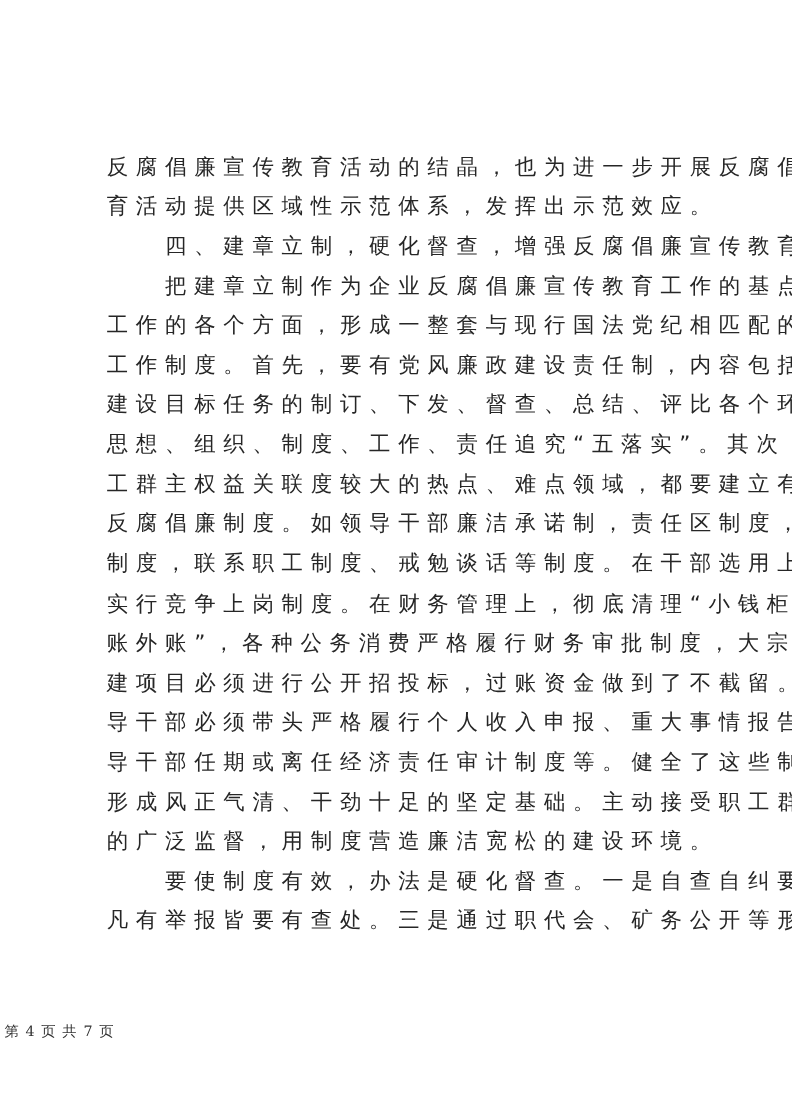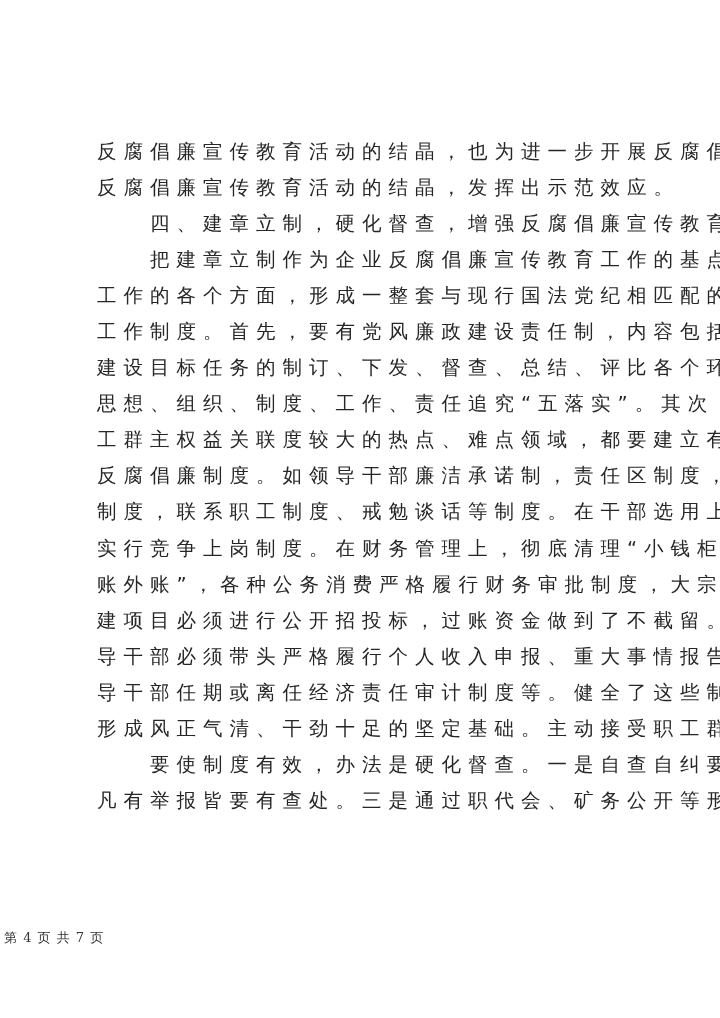--- a/index.html
+++ b/index.html
@@ -47,34 +47,35 @@
     color: #333333;
     letter-spacing: 1px;
   }
 </style>
 </head>
 <body>
 
 <div class="page">
   <div class="body-text">
     <div class="line">反腐倡廉宣传教育活动的结晶，也为进一步开展反腐倡廉宣传教</div>
-    <div class="line">反腐倡廉宣传教育活动的结晶，发挥出示范效应。</div>
+    <div class="line">育活动提供区域性示范体系，发挥出示范效应。</div>
     <div class="line">　　四、建章立制，硬化督查，增强反腐倡廉宣传教育工作的实</div>
     <div class="line">　　把建章立制作为企业反腐倡廉宣传教育工作的基点，在企业</div>
     <div class="line">工作的各个方面，形成一整套与现行国法党纪相匹配的反腐倡廉</div>
     <div class="line">工作制度。首先，要有党风廉政建设责任制，内容包括党风廉政</div>
     <div class="line">建设目标任务的制订、下发、督查、总结、评比各个环节，实现</div>
     <div class="line">思想、组织、制度、工作、责任追究“五落实”。其次，在与职</div>
     <div class="line">工群主权益关联度较大的热点、难点领域，都要建立有针对性的</div>
     <div class="line">反腐倡廉制度。如领导干部廉洁承诺制，责任区制度，责任追究</div>
     <div class="line">制度，联系职工制度、戒勉谈话等制度。在干部选用上，要坚决</div>
     <div class="line">实行竞争上岗制度。在财务管理上，彻底清理“小钱柜、小金库、</div>
     <div class="line">账外账”，各种公务消费严格履行财务审批制度，大宗采购、基</div>
     <div class="line">建项目必须进行公开招投标，过账资金做到了不截留。同时，领</div>
     <div class="line">导干部必须带头严格履行个人收入申报、重大事情报告制度，领</div>
     <div class="line">导干部任期或离任经济责任审计制度等。健全了这些制度，才能</div>
     <div class="line">形成风正气清、干劲十足的坚定基础。主动接受职工群主和家属</div>
+    <div class="line">的广泛监督，用制度营造廉洁宽松的建设环境。</div>
     <div class="line">　　要使制度有效，办法是硬化督查。一是自查自纠要硬。二是</div>
     <div class="line">凡有举报皆要有查处。三是通过职代会、矿务公开等形式进行曝</div>
   </div>
 
   <div class="footer">第 4 页  共 7 页</div>
 </div>
 
 </body></html>

